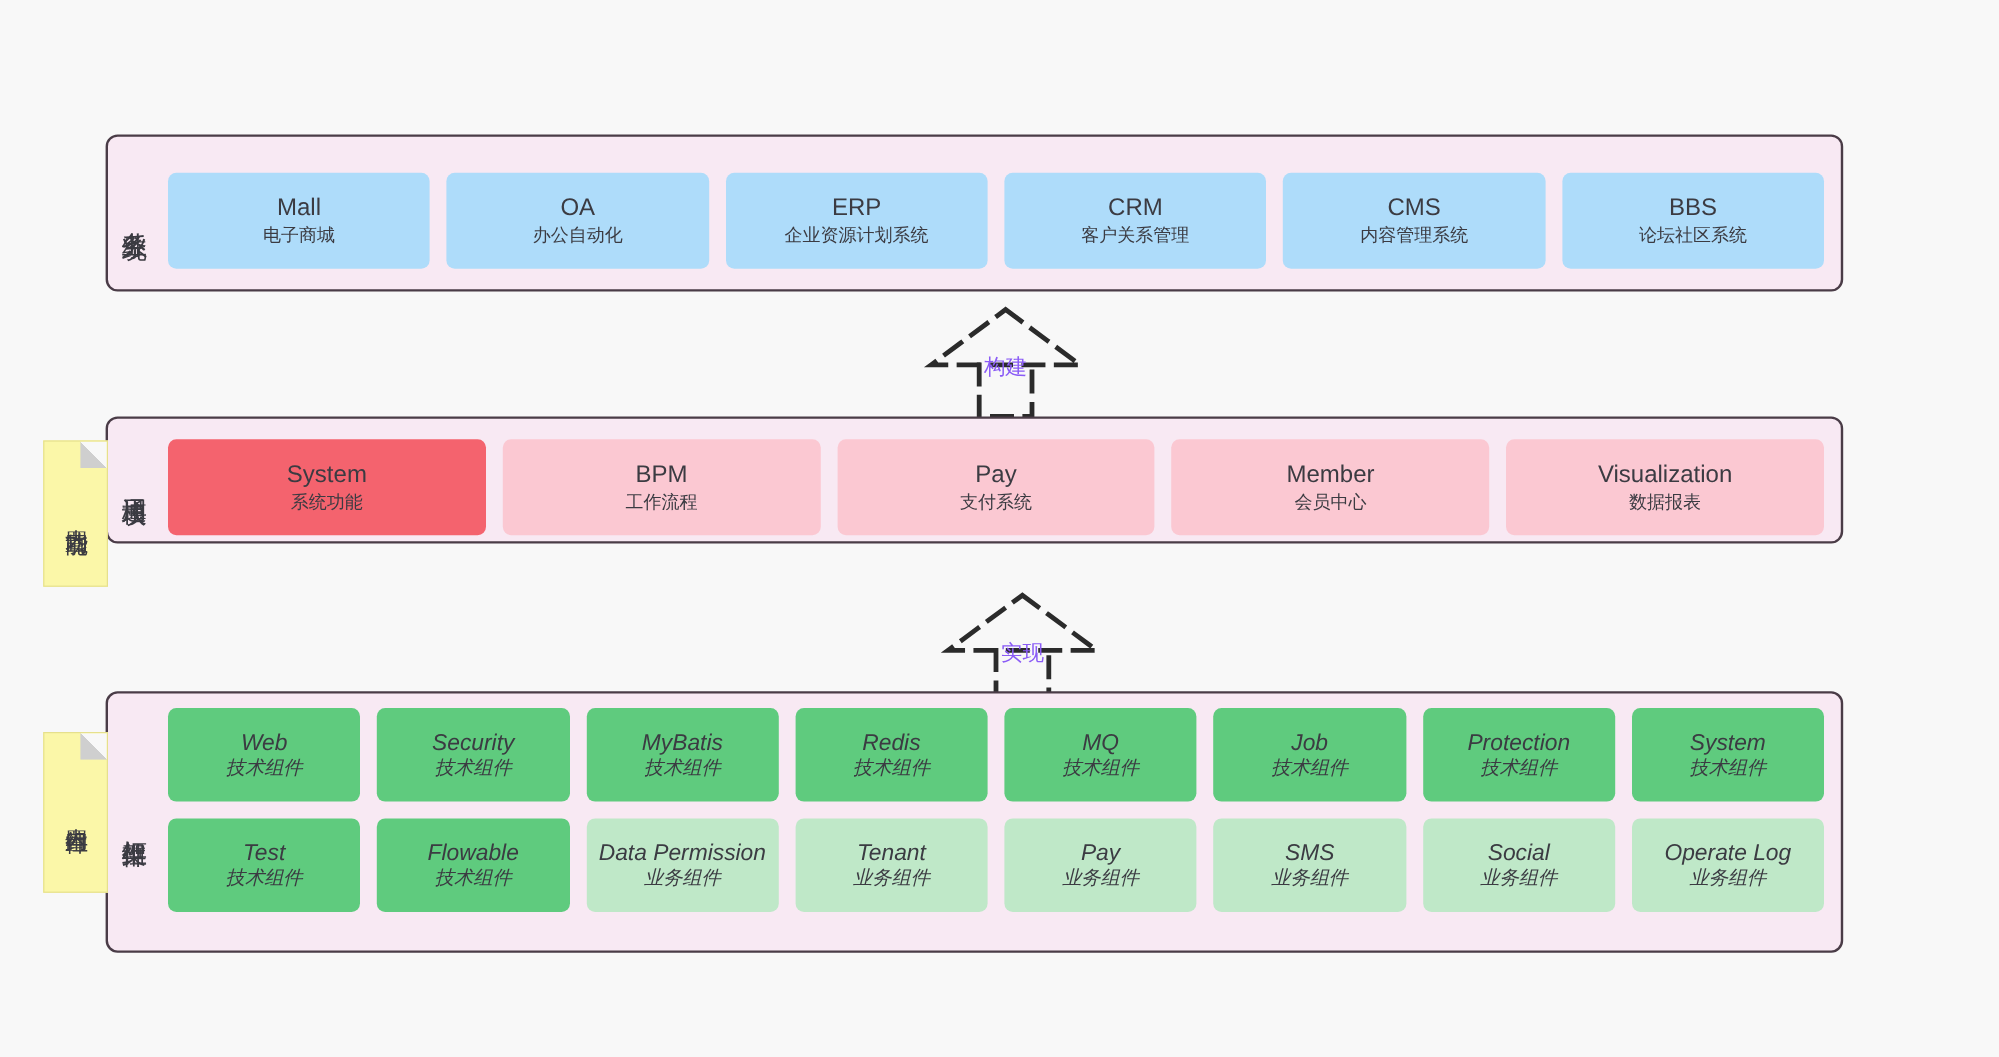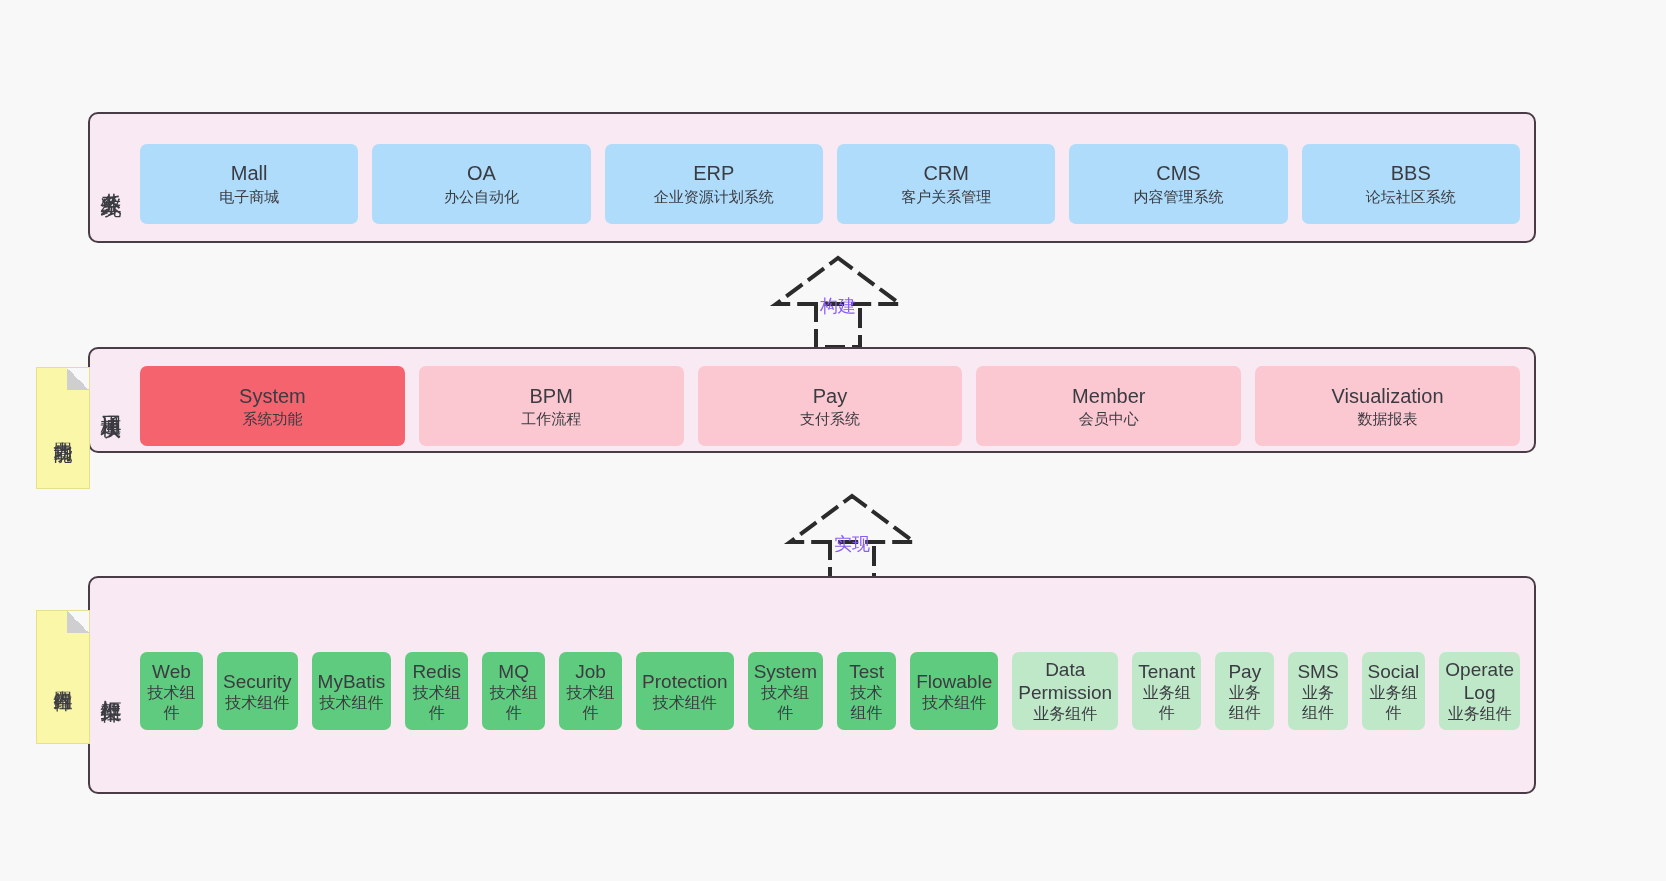--- a/index.html
+++ b/index.html
@@ -109,23 +109,24 @@
   .bg-soft-red   { background: #fbc8d2; }
 
   
   #framework-layer {
     left: 88px;
     top: 576px;
     width: 1448px;
     height: 218px;
   }
   #framework-layer .layer-body {
-    flex-direction: row;
+    flex-direction: column;
     gap: 14px;
     padding: 0 14px 0 8px;
+    font-style: italic;
   }
   .fw-row {
     display: flex;
     width: 100%;
     gap: 14px;
   }
   .fw-row .card {
     flex: 1 1 0;
     height: 78px;
     font-size: 19px;

